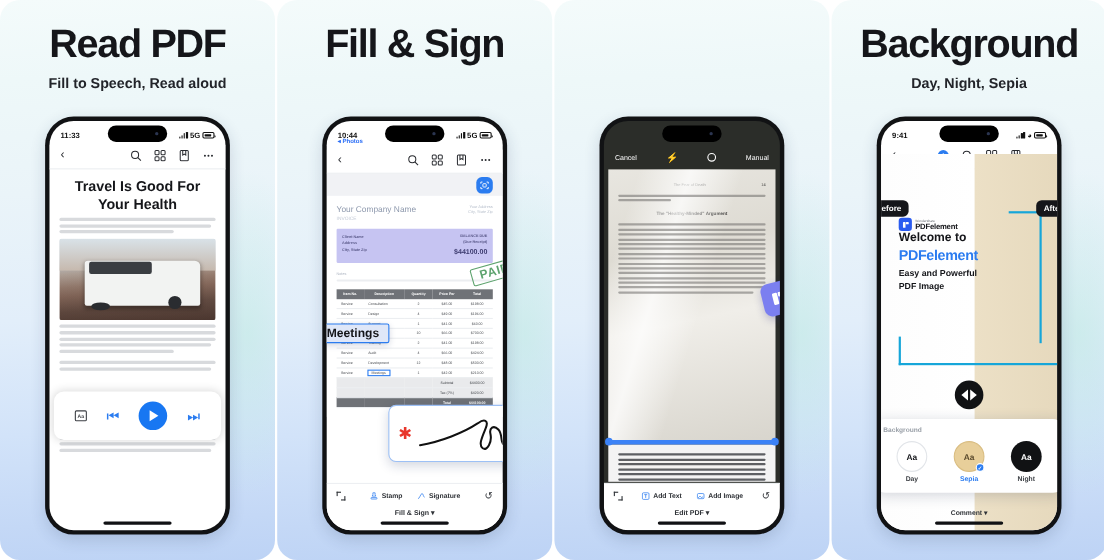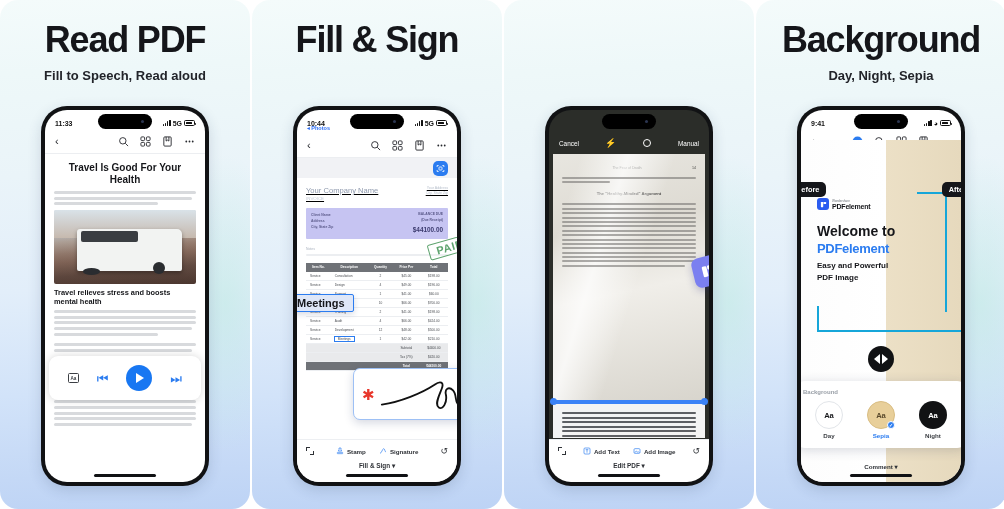--- a/index.html
+++ b/index.html
@@ -98,21 +98,21 @@
     border-bottom: .5px solid #eceef1;
     background: #fff;
   }
   .toolbar .tools { display: flex; align-items: center; gap: 11px; }
   .ticon { width: 11px; height: 11px; color: #27292e; display:block; }
   .ticon svg { width: 100%; height: 100%; display:block; }
   .back-chev { font-size: 11px; color: #27292e; line-height: 1; font-weight: 500;}
 
   
   .doc { padding: 4px 9px 0 9px; }
-  .doc h3 { font-size: 10px; font-weight: 700; color: #15161a; text-align: center; margin: 4px 0 5px; line-height: 1.2;}
+  .doc h3 { font-size: 13px; font-weight: 700; color: #15161a; text-align: center; margin: 4px 0 5px; line-height: 1.2;}
   .doc .blurline { height: 3px; background: #d8dadd; border-radius: 2px; margin-bottom: 2.6px; }
   .doc .blurline.s1 { width: 100%; } .doc .blurline.s2 { width: 97%; } .doc .blurline.s3 { width: 73%; }
   .photo {
     height: 74px; margin: 5px 0 4px; border-radius: 2px;
     background:
       linear-gradient(180deg, rgba(255,255,255,.08), rgba(0,0,0,.18)),
       linear-gradient(175deg,#cfd7dd 0%,#c3ccd4 24%,#b7a79c 38%,#9d8071 52%,#8d6c5d 62%,#6d5247 78%,#5b4239 100%);
       position: relative; overflow: hidden;
   }
   .photo .rv { position:absolute; left: 16%; top: 26%; width: 74%; height: 56%; background:#f2f3f2; border-radius: 3px 5px 2px 2px; box-shadow: 0 2px 4px rgba(0,0,0,.35); }
@@ -134,21 +134,21 @@
   .skip { color:#2b7cf0; font-size: 13px; line-height: 1; }
   .speed-ic { width:11px;height:10px;border:1.3px solid #3c3f44;border-radius:1.5px; display:flex;align-items:center;justify-content:center;font-size:4.6px;font-weight:700;color:#3c3f44;}
 
   .homebar { position:absolute; bottom: 5px; left:50%; transform:translateX(-50%); width: 62px; height: 3px; background:#101114; border-radius:3px; z-index:12;}
 
   
   .greyband { height: 20px; background:#f1f2f5; position:relative;}
   .scanbtn { position:absolute; right:9px; top:3px; width:15px;height:15px;border-radius:5px;background:#2b7cf0; display:flex;align-items:center;justify-content:center;}
   .scanbtn svg{width:9px;height:9px;}
   .invoice { padding: 8px 9px; background:#fff; }
-  .inv-top { display:flex; justify-content:space-between; align-items:flex-start;text-decoration:underline; }
+  .inv-top { display:flex; justify-content:space-between; align-items:flex-start; }
   .inv-company { font-size: 7.6px; color:#8e99ad; font-weight:500;}
   .inv-sub { font-size: 4.4px; color:#c5ccd8; margin-top:1px;}
   .inv-addr { font-size:3.6px; color:#b9c1cd; text-align:right; line-height:1.5;}
   .billband { margin-top:7px; background:#c6c4f2; border-radius:1px; padding:4px 5px; display:flex;justify-content:space-between; position:relative;}
   .billband .l { font-size:3.4px; color:#5b5a8a; line-height:1.8; font-weight:700;}
   .billband .r { font-size:3.4px; color:#5b5a8a; text-align:right; line-height:1.7; font-weight:700;}
   .billband .amt { font-size:6.4px; color:#3b3a6e; font-weight:700; margin-top:1px;}
   .paid {
     position:absolute; right:-24px; bottom:-16px;
     transform: rotate(-16deg);
@@ -236,21 +236,21 @@
     font-size:7.4px; font-weight:700; padding: 3px 7px; border-radius: 5px;
   }
   .ba-before { left: -12px; top: 72px; }
   .ba-after { right: -12px; top: 72px; }
   .doc4 { position:absolute; left: 16px; top: 88px; right: 10px; }
   .brandrow { display:flex; align-items:center; gap:3px; }
   .brandrow .logo { width: 12px; height: 12px; background:#2b5cf0; border-radius: 3px; display:flex;align-items:center;justify-content:center;}
   .brandrow .logo svg{width:7px;height:7px;}
   .brandrow .txt .t1 { font-size:3px; color:#6d7278; }
   .brandrow .txt .t2 { font-size:7px; font-weight:700; color:#15161a; letter-spacing:-.2px;}
-  .w-to { font-size: 14px; font-weight:700; color:#15161a; margin-top: 13px;}
+  .w-to { font-size: 11px; font-weight:700; color:#15161a; }
   .w-brand { font-size: 13px; font-weight:700; color:#2b7cf0; margin-top: 2px; letter-spacing:-.3px;}
   .w-tag { font-size: 8px; font-weight:600; color:#15161a; margin-top: 4px; line-height: 1.45;}
   .bracket { position:absolute; right:14px; top: 82px; width: 30px; height: 120px; border-right:2px solid #16a6d9; border-top:2px solid #16a6d9; }
   .bracket2 { position:absolute; left:16px; top: 196px; width: 150px; height: 26px; border-left:2px solid #16a6d9; border-bottom:2px solid #16a6d9; }
   .split-handle {
     position:absolute; left: 50%; top: 236px; transform: translateX(-50%);
     width: 26px; height: 26px; border-radius: 50%; background:#111214;
     display:flex; align-items:center; justify-content:center; gap:2px; z-index: 15;
   }
   .split-handle .l,.split-handle .r { width:0;height:0;border-top:5px solid transparent;border-bottom:5px solid transparent;}
@@ -338,21 +338,20 @@
         <div class="doc">
           <h3>Travel Is Good For Your Health</h3>
           <div class="blurline s1"></div>
           <div class="blurline s2"></div>
           <div class="blurline s3"></div>
           <div class="photo">
             <div class="sky"></div>
             <div class="rv"></div>
             <div class="wheel2"></div>
           </div>
-          <h4>Travel relieves stress and boosts mental health</h4>
           <div class="blurline s1"></div>
           <div class="blurline s1"></div>
           <div class="blurline s1"></div>
           <div class="blurline s2"></div>
           <div class="blurline s3"></div>
           <div style="height:5px"></div>
           <div class="blurline s1"></div>
           <div class="blurline s2"></div>
           <div style="height:46px"></div>
           <div class="blurline s1"></div>

